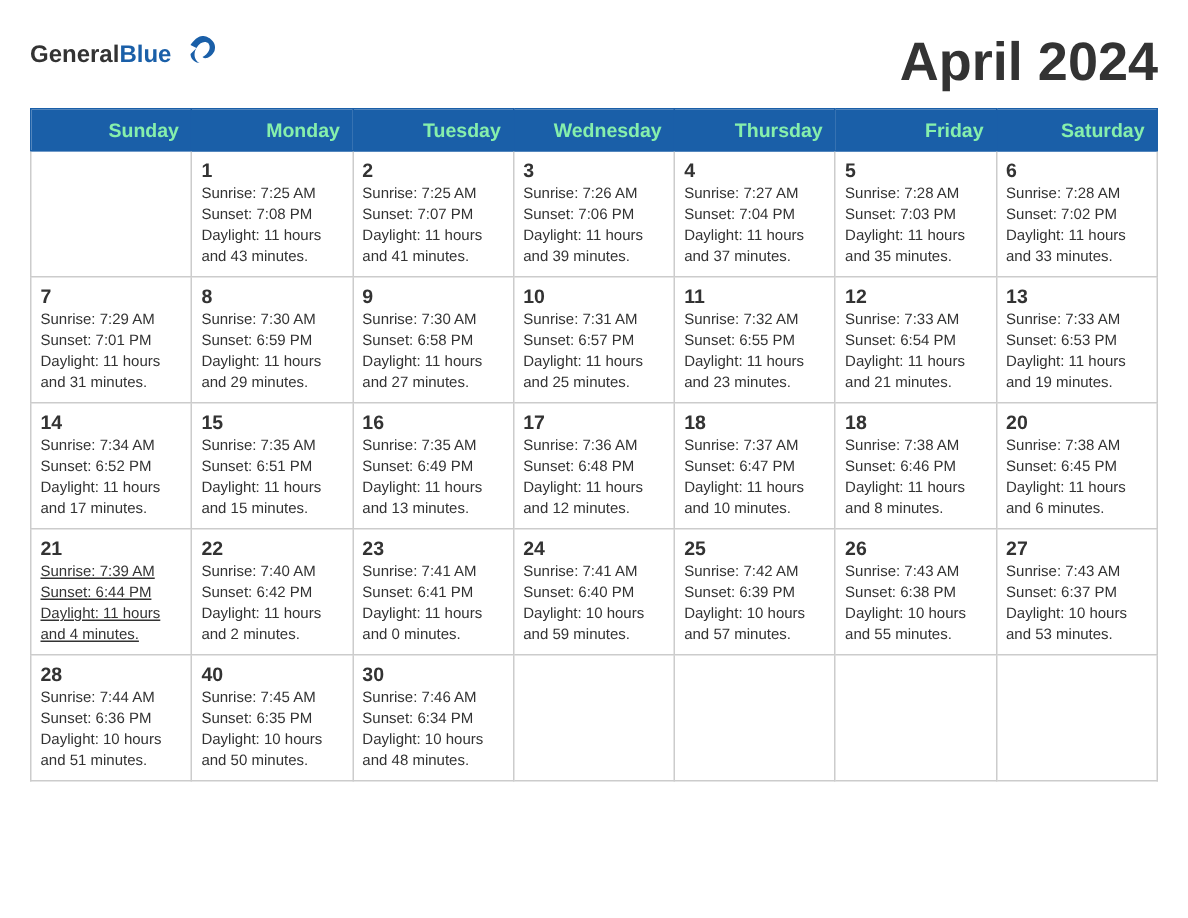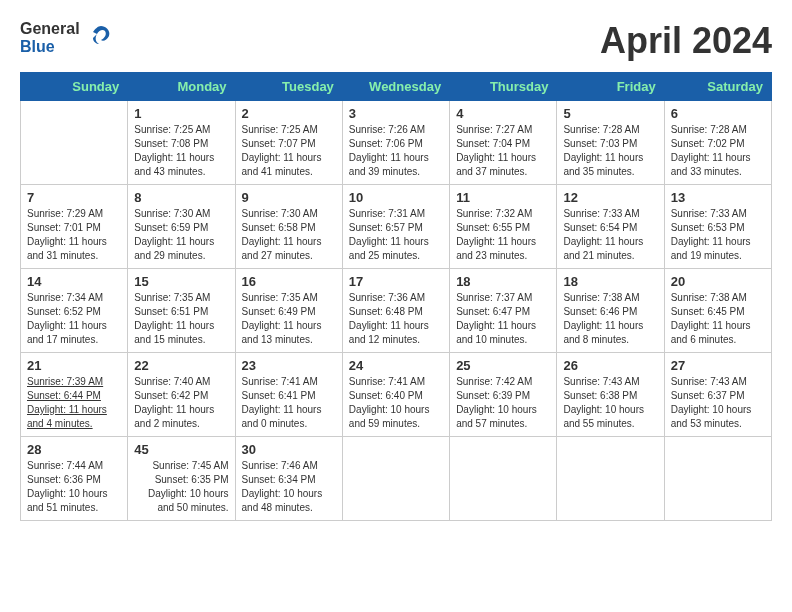--- a/index.html
+++ b/index.html
@@ -69,21 +69,21 @@
     }
     .empty-cell {
       background: #fff;
     }
   </style>
 </head>
 <body>
 
 <div class="header">
   <div class="logo">
-    <div style="display:flex; flex-direction:column; line-height:1.1;">
+    <div style="display:flex; flex-direction:row; line-height:1.1;">
       <span style="font-size:16px; font-weight:bold; color:#333;">General</span>
       <span style="font-size:16px; font-weight:bold; color:#1a5fa8;">Blue</span>
     </div>
     <div style="margin-left:3px;">
       <svg width="28" height="28" viewBox="0 0 28 28">
         <path d="M14 4 C18 4, 24 8, 22 14 C20 18, 16 20, 14 18 C18 16, 20 12, 18 9 C16 7, 12 8, 10 12 L6 10 C8 7, 11 4, 14 4Z" fill="#1a5fa8"></path>
         <path d="M10 12 C8 15, 8 20, 12 22 C10 22, 6 20, 6 16Z" fill="#1a5fa8"></path>
       </svg>
     </div>
   </div>
@@ -305,22 +305,22 @@
       </tr>
       <tr>
         <td>
           <span class="day-number">28</span>
           <div class="day-info" style="white-space: pre-line;">Sunrise: 7:44 AM
 Sunset: 6:36 PM
 Daylight: 10 hours
 and 51 minutes.</div>
         </td>
         <td>
-          <span class="day-number">45</span>
-          <div class="day-info" style="white-space: pre-line; text-align: right;">Sunrise: 7:45 AM
+          <span class="day-number">40</span>
+          <div class="day-info" style="white-space: pre-line;">Sunrise: 7:45 AM
 Sunset: 6:35 PM
 Daylight: 10 hours
 and 50 minutes.</div>
         </td>
         <td>
           <span class="day-number">30</span>
           <div class="day-info" style="white-space: pre-line;">Sunrise: 7:46 AM
 Sunset: 6:34 PM
 Daylight: 10 hours
 and 48 minutes.</div>

